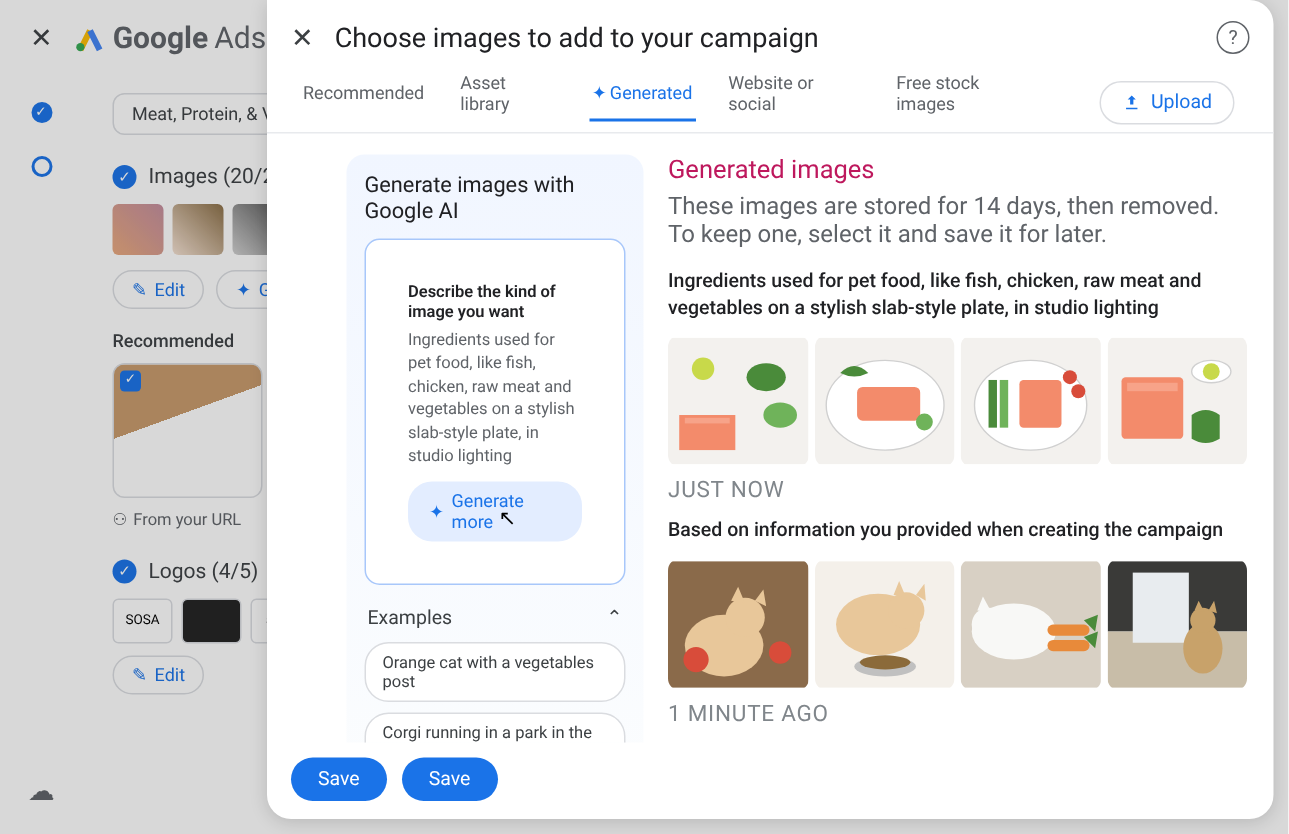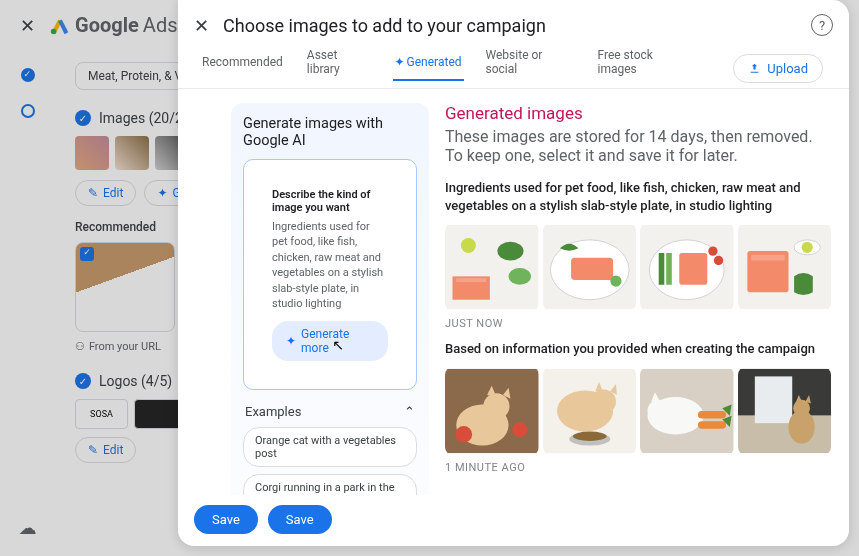--- a/index.html
+++ b/index.html
@@ -27,21 +27,21 @@
 .thumb.t2 { background: linear-gradient(45deg,#f4e1d2,#8b6f47); }
 .thumb.t3 { background: linear-gradient(45deg,#d0d0d0,#555); }
 .thumb.t4 { background: #e8e8e8; }
 .pill-row { display: flex; gap: 8px; }
 .pill { border: 1px solid #dadce0; border-radius: 18px; padding: 5px 12px; font-size: 12px; color: #1a73e8; background: #fff; display: flex; align-items: center; gap: 5px; }
 .rec-label { font-size: 12px; color: #3c4043; font-weight: 500; margin: 14px 0 8px; }
 .rec-card { width: 100px; height: 90px; border-radius: 8px; background: linear-gradient(160deg,#c79a6b 40%,#fff 40%); position: relative; border: 1px solid #dadce0; }
 .rec-check { position: absolute; top: 4px; left: 4px; width: 14px; height: 14px; background: #1a73e8; border-radius: 3px; color: #fff; font-size: 9px; text-align: center; }
 .from-url { font-size: 11px; color: #5f6368; margin-top: 8px; display: flex; align-items: center; gap: 4px; }
 .logo-row { display: flex; gap: 6px; margin-top: 8px; }
-.logo-box { width: 53px; height: 30px; border: 1px solid #dadce0; border-radius: 4px; display: flex; align-items: center; justify-content: center; font-size: 9px; background: #fff; }
+.logo-box { width: 40px; height: 30px; border: 1px solid #dadce0; border-radius: 4px; display: flex; align-items: center; justify-content: center; font-size: 9px; background: #fff; }
 .logo-box.dark { background: #222; color: #fff; }
 
 
 .scrim { position: absolute; inset: 0; background: rgba(32,33,36,0.12); }
 
 
 .modal { position: absolute; left: 178px; top: 0; right: 10px; bottom: 10px; background: #fff; border-radius: 0 16px 16px 16px; box-shadow: 0 2px 12px rgba(0,0,0,0.15); display: flex; flex-direction: column; }
 .modal-hdr { display: flex; align-items: center; padding: 14px 16px 0; gap: 14px; }
 .modal-hdr .x { font-size: 18px; color: #3c4043; cursor: pointer; }
 .modal-title { font-size: 18px; color: #202124; flex: 1; }
@@ -69,21 +69,21 @@
 .ex-chip { border: 1px solid #dadce0; border-radius: 16px; padding: 6px 11px; font-size: 11px; color: #3c4043; background: #fff; margin-bottom: 7px; }
 .view-more { color: #1a73e8; font-size: 12px; padding: 6px 11px; }
 
 .right-panel { flex: 1; padding: 14px 18px 10px 6px; overflow: auto; }
 .rp-title { font-size: 17px; color: #be185d; margin-bottom: 4px; }
 .rp-sub { font-size: 16px; color: #5f6368; margin-bottom: 14px; }
 .group-title { font-size: 13px; color: #202124; font-weight: 500; margin-bottom: 8px; line-height: 1.4; }
 .img-row { display: flex; gap: 4px; margin-bottom: 6px; }
 .img-cell { flex: 1; height: 88px; border-radius: 8px; overflow: hidden; }
 .img-cell svg { width: 100%; height: 100%; display: block; }
-.ts { font-size: 11px; letter-spacing: 0.5px; color: #80868b; margin-bottom: 10px; }
+.ts { font-size: 15px; letter-spacing: 0.5px; color: #80868b; margin-bottom: 10px; }
 
 .modal-footer { padding: 10px 16px 12px; display: flex; gap: 10px; }
 .btn-save { background: #1a73e8; color: #fff; border-radius: 18px; padding: 7px 18px; font-size: 13px; border: none; }
 
 
 .food1 { fill: #f3f1ee; }
 .salmon { fill: #f38b6b; }
 .salmon2 { fill: #f7a389; }
 .green { fill: #4a8b3a; }
 .green2 { fill: #6fb35a; }

